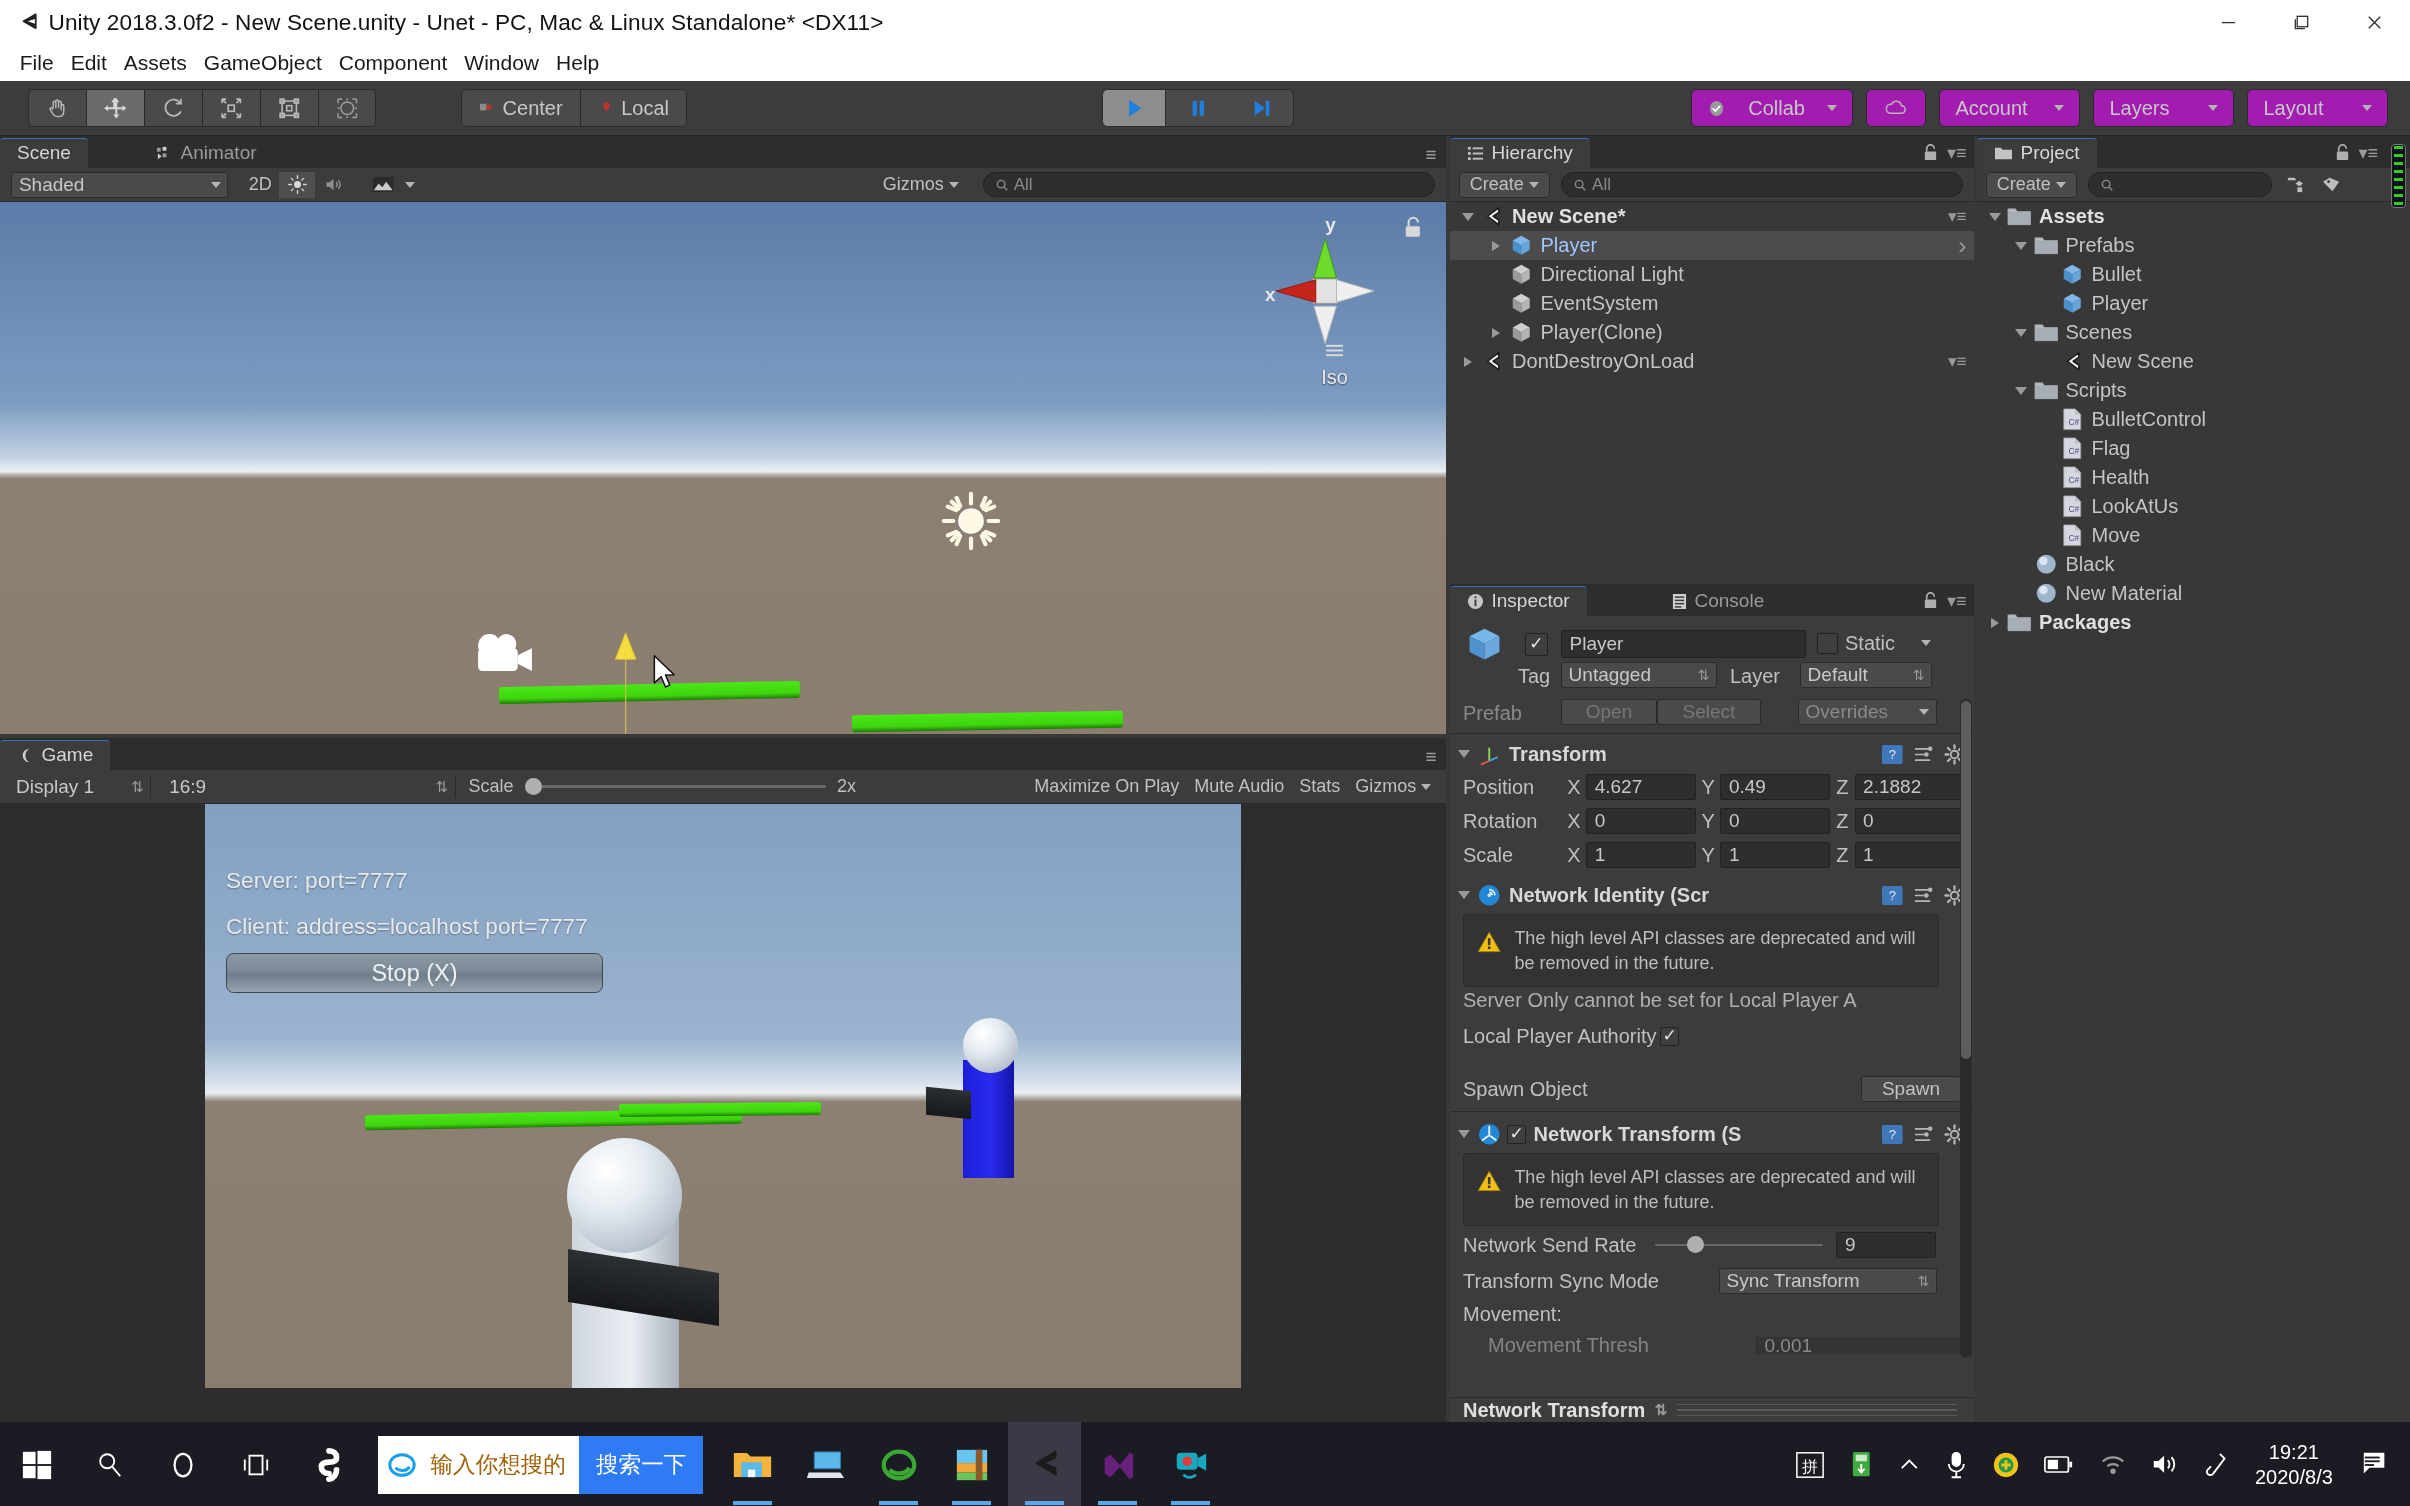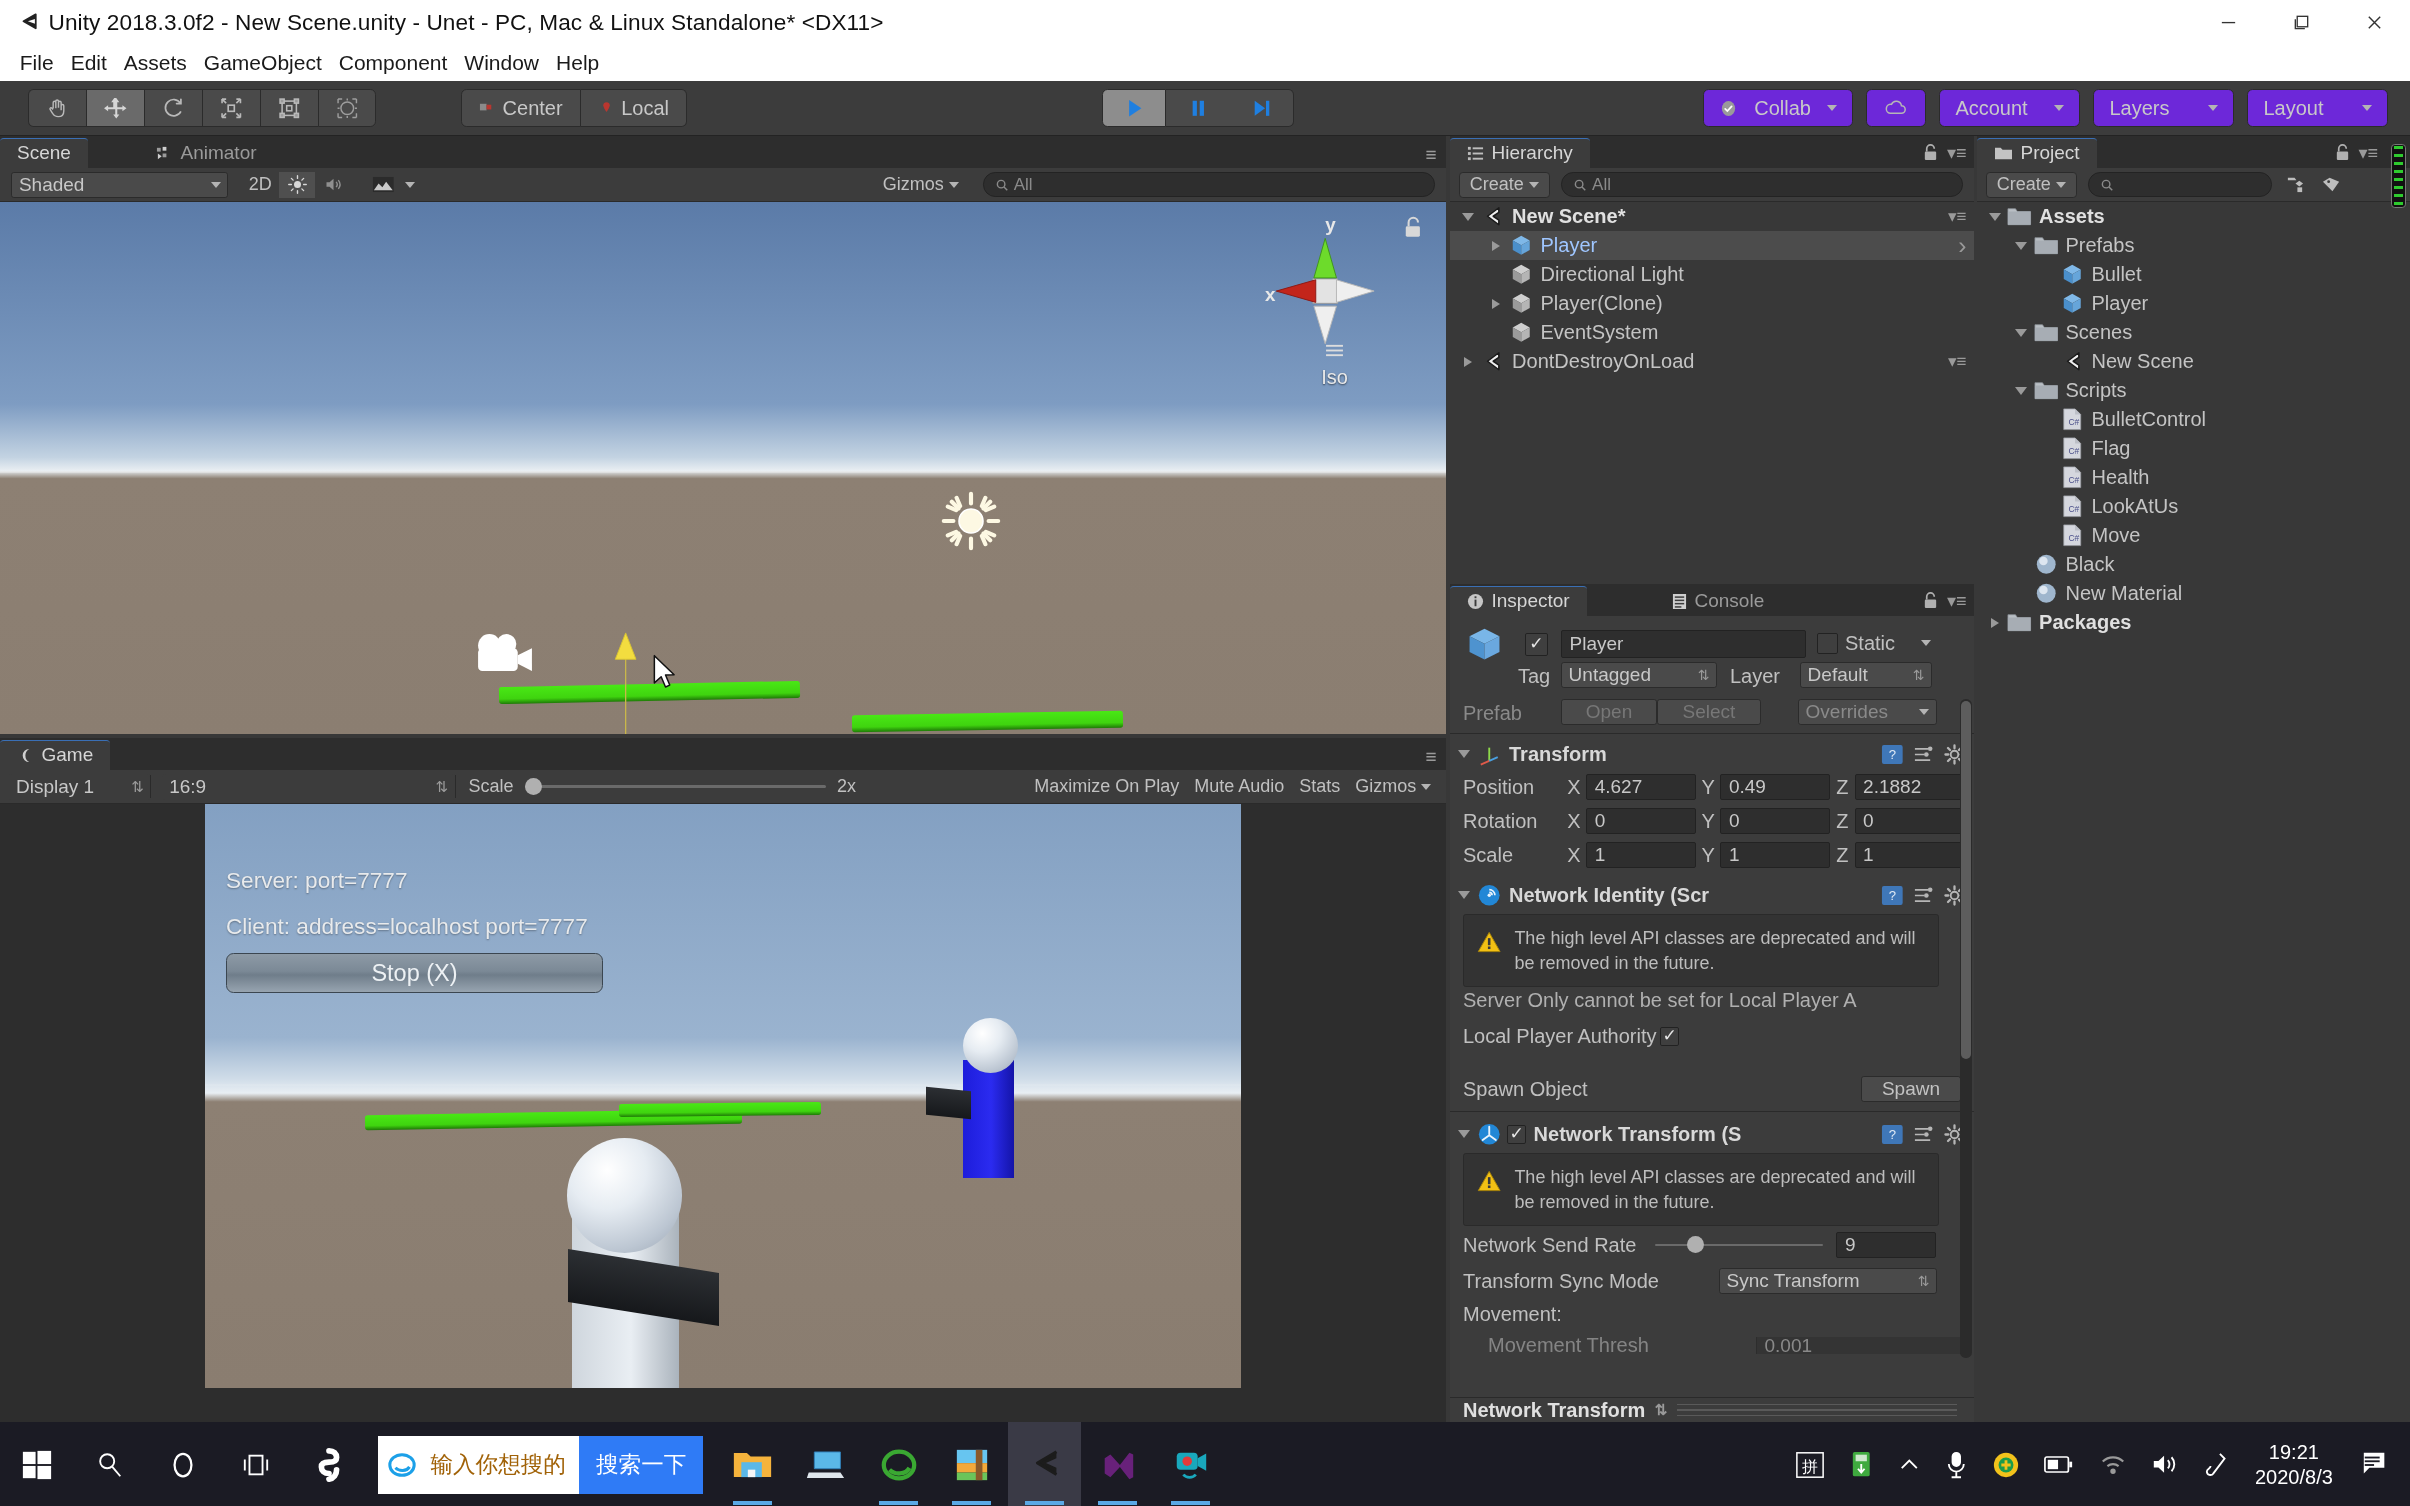--- a/index.html
+++ b/index.html
@@ -57,22 +57,22 @@
   .play-btn {
     width: 64px; height: 38px; background: #4a4a4a; border: 0.9px solid #2b2b2b;
     display: flex; align-items: center; justify-content: center;
   }
   .play-btn:first-child { border-radius: 5.6px 0 0 5.6px; background: #8d8d8d; }
   .play-btn:last-child { border-radius: 0 5.6px 5.6px 0; border-left: none;}
   .play-btn.mid { border-left: none; border-right: none; }
 
   .right-group { position: absolute; right: 22.6px; display: flex; align-items: center; gap: 13px;}
   .tb-pill {
-    height: 38px; padding: 0 15px; background: #6d28d9; border: 0.9px solid #2b2b2b;
-    border-radius: 5.6px; color: #c8c8c8; font-size: 20px; display:flex; align-items:center; gap: 16px;
+    height: 38px; padding: 0 15px; background: #a21caf; border: 0.9px solid #2b2b2b;
+    border-radius: 5.6px; color: #c8c8c8; font-size: 20px; display:flex; align-items:center; gap: 22px;
     white-space: nowrap;
   }
   .tb-pill.wide { min-width: 160px; justify-content: space-between; }
   .caret { width:0;height:0;border-left:5.6px solid transparent;border-right:5.6px solid transparent;border-top:6.6px solid #b4b4b4; display:inline-block;}
 
   
   .panel { position: absolute; background: #383838; }
   .tabstrip { position:absolute; left:0; top:0; width:100%; height:32px; background:#2d2d2d; }
   .tab {
     position: absolute; top: 1.9px; height: 30px; padding: 0 17px;
@@ -609,38 +609,38 @@
           <div class="row" style="padding-left: 34px;">
             <span class="tri-slot"></span>
             <svg viewBox="0 0 26 26" class="rowicon">
               <path d="M13 3l9 5-9 5-9-5z" fill="#cfcfcf"></path>
               <path d="M4 8v10l9 5V13z" fill="#9a9a9a"></path>
               <path d="M22 8v10l-9 5V13z" fill="#b5b5b5"></path>
             </svg>
             <span class="rowlabel">Directional Light</span>
           </div>
           <div class="row" style="padding-left: 34px;">
+            <span class="tri-slot"></span>
+            <svg viewBox="0 0 26 26" class="rowicon">
+              <path d="M13 3l9 5-9 5-9-5z" fill="#cfcfcf"></path>
+              <path d="M4 8v10l9 5V13z" fill="#9a9a9a"></path>
+              <path d="M22 8v10l-9 5V13z" fill="#b5b5b5"></path>
+            </svg>
+            <span class="rowlabel">EventSystem</span>
+          </div>
+          <div class="row" style="padding-left: 34px;">
             <span class="tri-slot">
               <i class="tri"></i>
             </span>
             <svg viewBox="0 0 26 26" class="rowicon">
               <path d="M13 3l9 5-9 5-9-5z" fill="#cfcfcf"></path>
               <path d="M4 8v10l9 5V13z" fill="#9a9a9a"></path>
               <path d="M22 8v10l-9 5V13z" fill="#b5b5b5"></path>
             </svg>
             <span class="rowlabel">Player(Clone)</span>
-          </div>
-          <div class="row" style="padding-left: 34px;">
-            <span class="tri-slot"></span>
-            <svg viewBox="0 0 26 26" class="rowicon">
-              <path d="M13 3l9 5-9 5-9-5z" fill="#cfcfcf"></path>
-              <path d="M4 8v10l9 5V13z" fill="#9a9a9a"></path>
-              <path d="M22 8v10l-9 5V13z" fill="#b5b5b5"></path>
-            </svg>
-            <span class="rowlabel">EventSystem</span>
           </div>
           <div class="row" style="padding-left: 5.6px;">
             <span class="tri-slot">
               <i class="tri"></i>
             </span>
             <svg viewBox="0 0 26 26" class="rowicon">
               <path d="M20 4 L8 13 L20 22 L20 17 L14 13 L20 9 Z" fill="#efefef" stroke="#1a1a1a" stroke-width="1.6" stroke-linejoin="round"></path>
             </svg>
             <span class="rowlabel">DontDestroyOnLoad</span>
             <span class="row-menu">▾≡</span>

